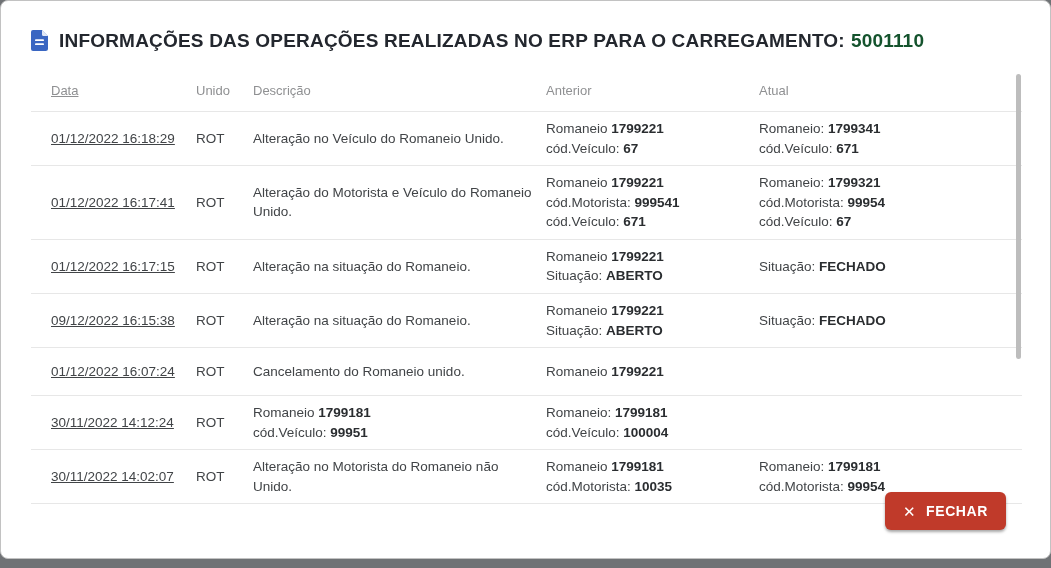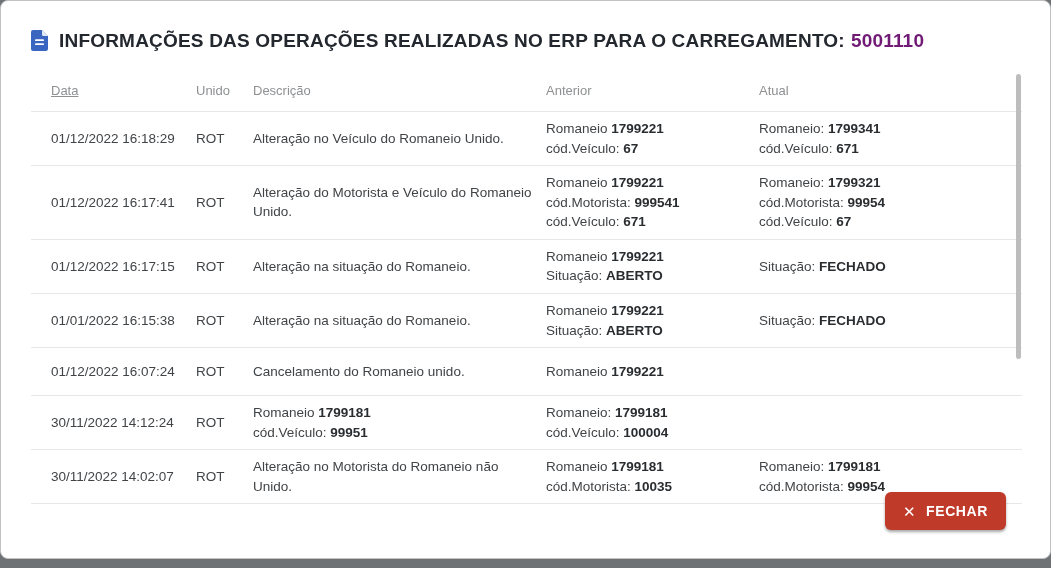--- a/index.html
+++ b/index.html
@@ -19,21 +19,21 @@
   
   .modal-header {
     display:flex; align-items:center; gap:11px;
     padding:29px 30px 0 30px;
   }
   .doc-icon { width:17px; height:21px; flex:0 0 auto; margin-top:-2px; }
   .modal-title {
     font-size:19px; font-weight:bold; color:#23272e;
     letter-spacing:.2px; white-space:nowrap;
   }
-  .modal-title .loadnum { color:#701a75; margin-left:6px;text-align:right; }
+  .modal-title .loadnum { color:#14532d; margin-left:6px;text-align:right; }
   
   .table-wrap {
     margin:17px 30px 0 30px;
     width:991px;
   }
   .thead, .trow {
     display:grid;
     grid-template-columns:165px 57px 293px 213px 1fr;
   }
   .thead {
@@ -43,21 +43,21 @@
   }
   .thead .th:first-child { padding-left:20px;text-decoration:underline; }
   .trow {
     border-bottom:1px solid #e7e7e7;
     min-height:48px;
     align-items:center;
     font-size:13.5px; color:#414447;
     padding:7px 0;
   }
   .cell { padding-right:14px; line-height:1.45; }
-  .cell.date { padding-left:20px; white-space:nowrap; }
+  .cell.date { padding-left:20px; white-space:nowrap;text-decoration:underline; }
   .cell.kv b { color:#2a2d30; font-weight:bold; }
   
   .vscroll-thumb {
     position:absolute; right:29px; top:73px;
     width:5px; height:285px;
     background:#bdbdbd; border-radius:3px;
   }
   
   .close-btn {
     position:absolute; right:44px; bottom:28px;
@@ -133,21 +133,21 @@
           <div class="cell desc">Alteração na situação do Romaneio.</div>
           <div class="cell kv">
             <div class="kvline"><span>Romaneio </span><b>1799221</b></div>
             <div class="kvline"><span>Situação: </span><b>ABERTO</b></div>
           </div>
           <div class="cell kv">
             <div class="kvline"><span>Situação: </span><b>FECHADO</b></div>
           </div>
         </div>
         <div class="trow">
-          <div class="cell date">01/01/2022 16:15:38</div>
+          <div class="cell date">09/12/2022 16:15:38</div>
           <div class="cell origin">ROT</div>
           <div class="cell desc">Alteração na situação do Romaneio.</div>
           <div class="cell kv">
             <div class="kvline"><span>Romaneio </span><b>1799221</b></div>
             <div class="kvline"><span>Situação: </span><b>ABERTO</b></div>
           </div>
           <div class="cell kv">
             <div class="kvline"><span>Situação: </span><b>FECHADO</b></div>
           </div>
         </div>

